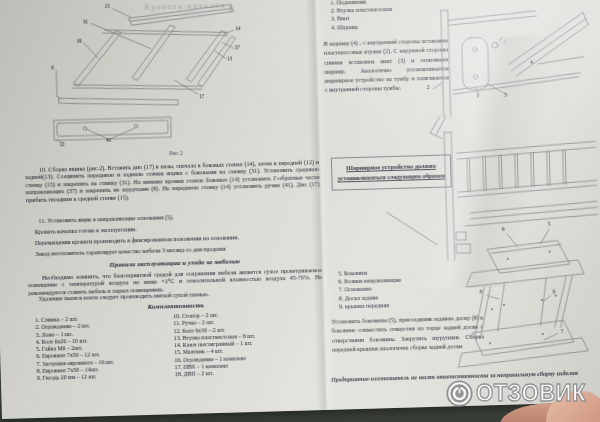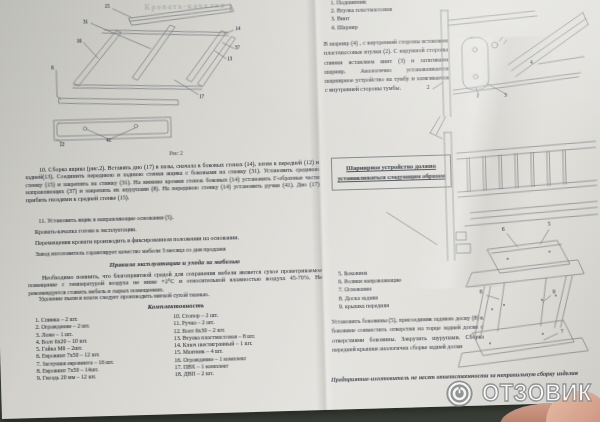--- a/index.html
+++ b/index.html
@@ -51,21 +51,21 @@
   .leader{position:absolute;left:56px;top:230px;}
   .footer{position:absolute;left:0;top:394px;width:270px;margin:0;font-size:6.2px;
     font-weight:bold;font-style:italic;color:#474b54;white-space:nowrap;
     text-shadow:0 0 0.6px rgba(71,75,84,0.55);}
   .finger{position:absolute;z-index:40;}
   .f1{left:500px;top:403px;width:106px;height:22px;border-radius:50% 50% 0 0/100% 100% 0 0;
     background:linear-gradient(to bottom,#cf9c86,#b87f6b);}
   .f2{left:546px;top:391px;width:62px;height:34px;border-radius:50% 42% 0 0/90% 80% 0 0;
     background:linear-gradient(135deg,#e7bda4,#cc9480);}
   .watermark{position:absolute;left:446px;top:379px;display:flex;align-items:center;
-    gap:9px;z-index:60;opacity:0.96;}
+    gap:3px;z-index:60;opacity:0.96;}
   .wtext{font-family:"Liberation Sans",sans-serif;font-weight:bold;font-size:24px;
     color:#fbfbfa;-webkit-text-stroke:1.3px #8e9192;letter-spacing:0.5px;
     transform:scaleX(0.92);transform-origin:left center;
     text-shadow:0 0 1px rgba(110,112,112,0.6);}
   svg.diagram line, svg.diagram rect, svg.diagram polygon, svg.diagram circle, svg.diagram path{
     stroke:#73767a;stroke-width:0.7;fill:none;stroke-linecap:round;}
   svg.diagram .dot{fill:#5c6064;stroke:none;}
 </style>
 </head>
 <body>

